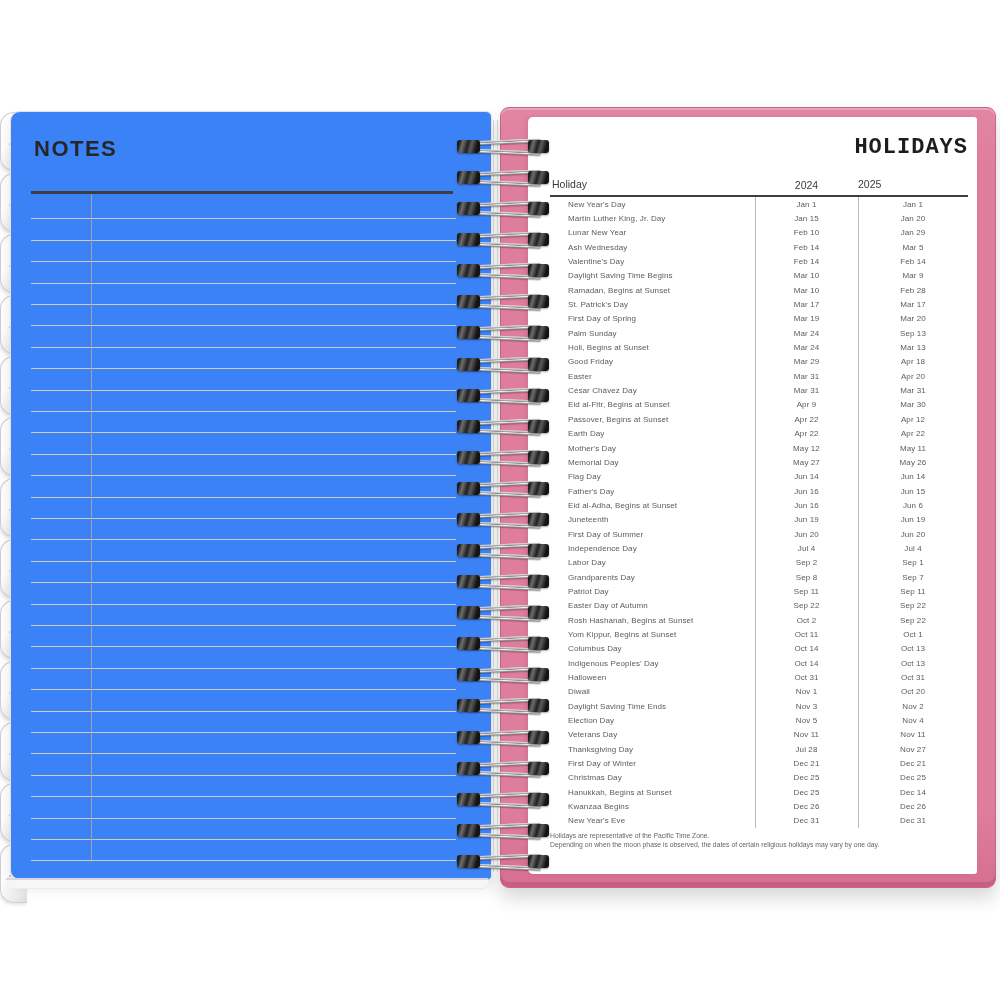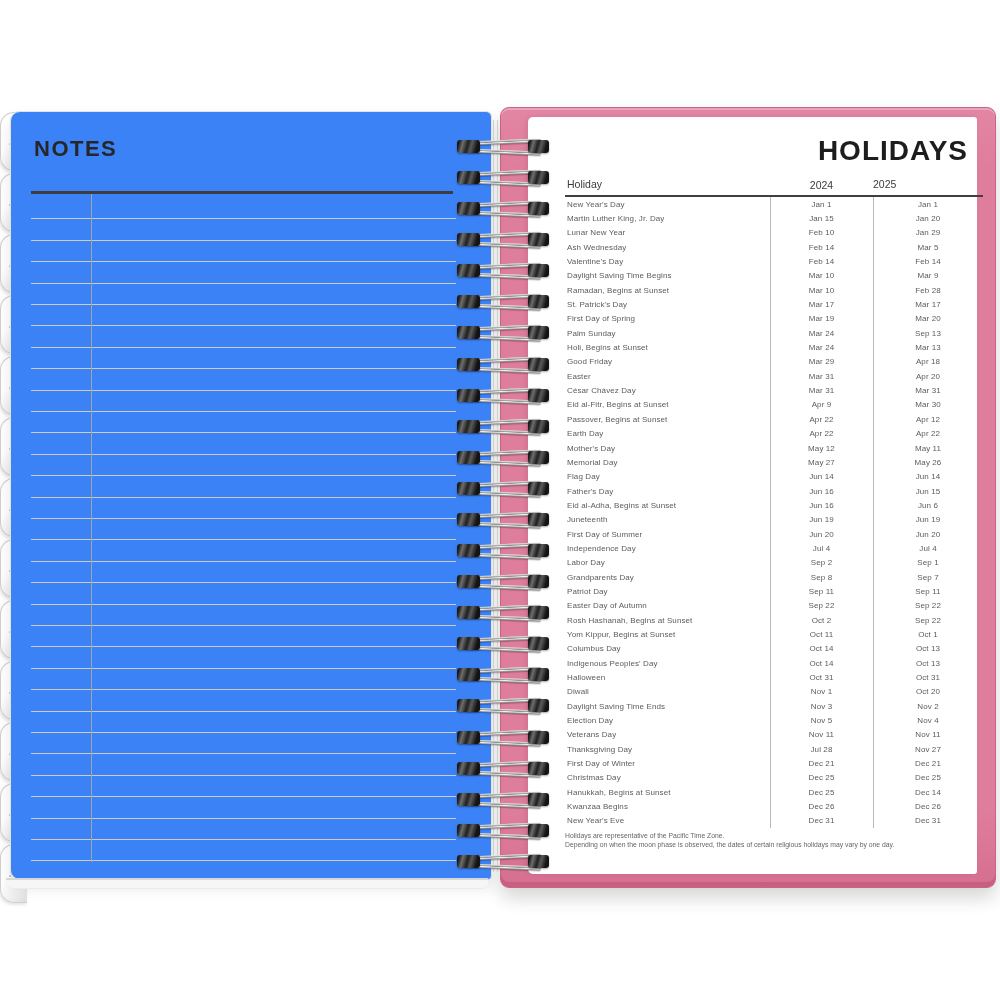--- a/index.html
+++ b/index.html
@@ -74,37 +74,37 @@
   .clip.l{left:0;} .clip.r{right:0;width:21px;}
 
   
   .right-page{
     position:absolute;left:528px;top:117px;width:449px;height:757px;
     background:#ffffff;border-radius:5px 3px 3px 5px;
     box-shadow:-2px 0 4px rgba(0,0,0,0.08);
   }
   .holidays-title{
     position:absolute;top:18px;right:9px;
-    font-size:28px;font-weight:600;letter-spacing:1px;color:#1d1d1d;
-  }
-  .htable{position:absolute;left:22px;top:59px;width:418px;margin-left:15px;}
+    font-size:22px;font-weight:600;letter-spacing:1px;color:#1d1d1d;font-family:Liberation Mono, monospace;
+  }
+  .htable{position:absolute;left:22px;top:59px;width:418px;}
   .thead{position:relative;height:19px;font-size:10.5px;color:#3b3b3b;}
   .th-holiday{position:absolute;left:2px;top:2px;}
   .th-2024{position:absolute;left:205px;top:3px;width:103px;text-align:center;}
   .th-2025{position:absolute;left:308px;top:2px;width:110px;}
   .hline{height:2px;background:#3f3f3f;}
   .tbody{position:relative;}
   .divider{position:absolute;top:0;bottom:0;width:1px;background:#b9b9b9;}
   .dv1{left:205px;} .dv2{left:308px;}
   .trow{
     display:grid;grid-template-columns:205px 103px 110px;
     height:14.35px;align-items:center;
     font-size:8px;color:#5c5c5c;letter-spacing:0.1px;
   }
-  .trow .name{padding-left:2px;white-space:nowrap;}
+  .trow .name{padding-left:18px;white-space:nowrap;}
   .trow .d24,.trow .d25{text-align:center;}
   .tfoot{margin-top:4px;font-size:6.8px;line-height:8.6px;color:#666666;}
 </style>
 </head>
 <body>
 
 <div class="scene">
 
   <div class="cover"></div>
 

